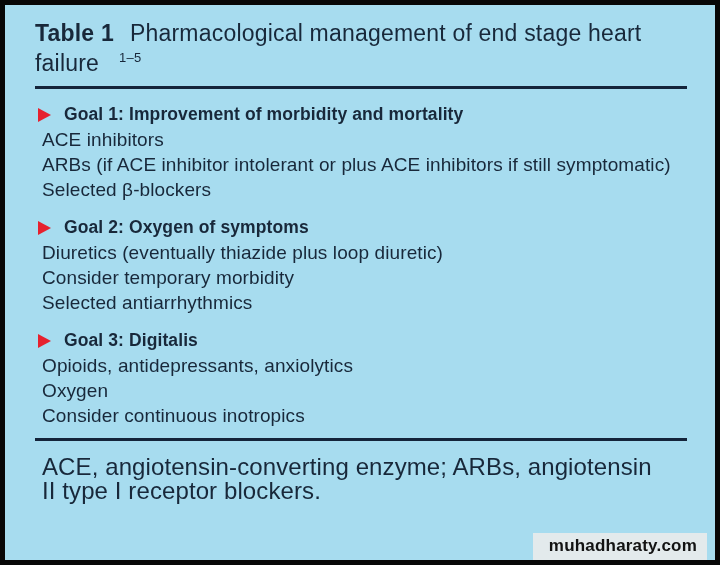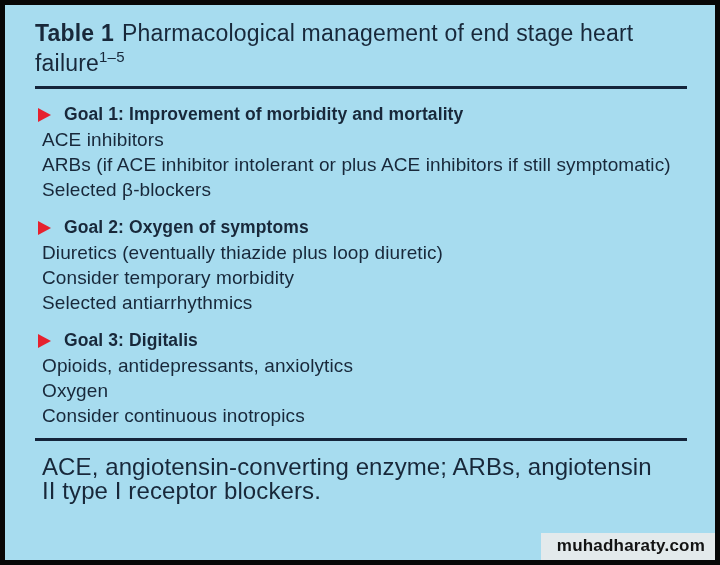--- a/index.html
+++ b/index.html
@@ -19,25 +19,26 @@
     overflow: hidden;
   }
   .title {
     margin: 13px 28px 0 30px;
     font-size: 23px;
     line-height: 30px;
     letter-spacing: 0.2px;
   }
   .title .label {
     font-weight: bold;
-    margin-right: 8px;
+    margin-right: 16px;
   }
   .title sup {
-    font-size: 15px;
+    font-size: 13px;
     line-height: 0;
+    margin-left: 20px;
   }
   .rule {
     height: 3px;
     background: #14243A;
     margin: 8px 28px 0 30px;
   }
   .section-heading {
     display: flex;
     align-items: center;
     margin: 15px 28px 2px 33px;
@@ -65,21 +66,21 @@
     margin-top: 10px;
   }
   .footnote {
     margin: 14px 50px 0 37px;
     font-size: 24px;
     line-height: 24px;
     letter-spacing: 0.1px;
   }
   .watermark {
     position: absolute;
-    right: 0;
+    right: 8px;
     bottom: 0;
     background: #E3EAEC;
     color: #131313;
     font-size: 17px;
     font-weight: bold;
     padding: 3px 10px 4px 16px;
     letter-spacing: 0.2px;
   }
 </style>
 </head>

